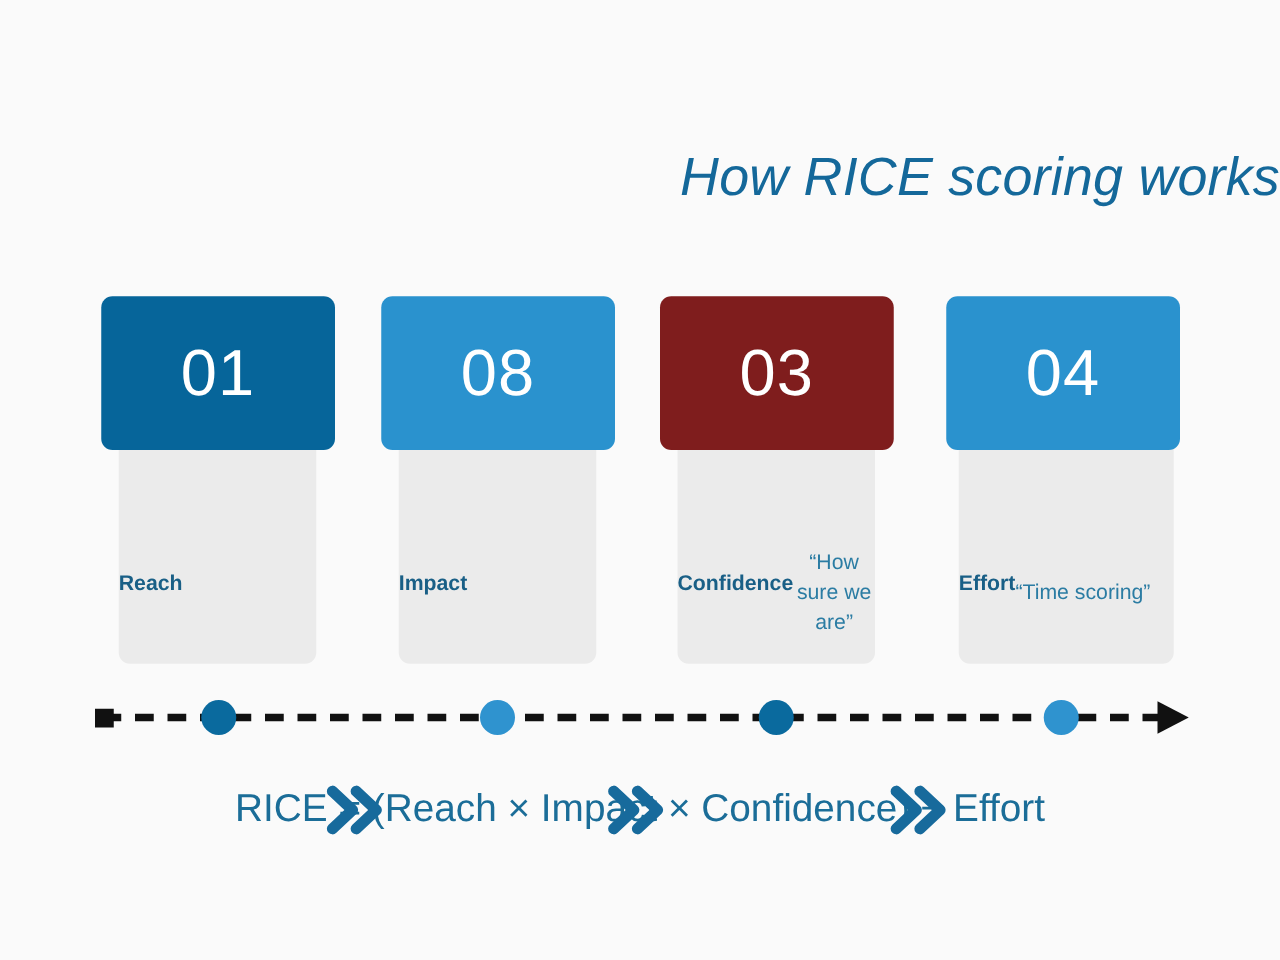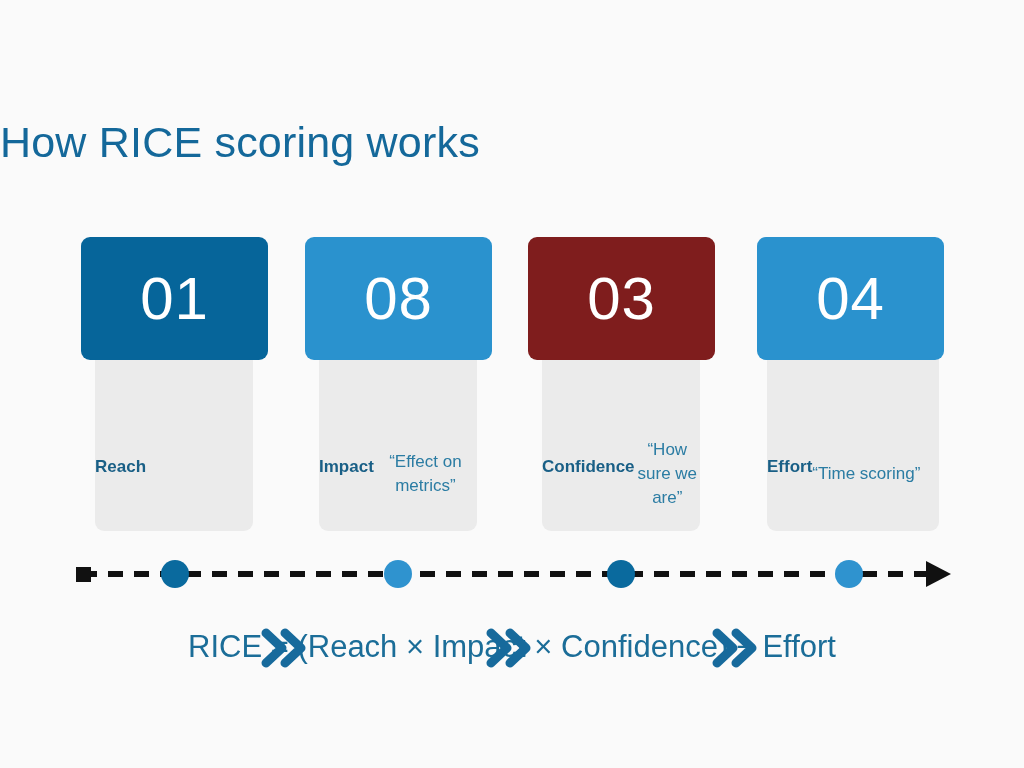--- a/index.html
+++ b/index.html
@@ -14,26 +14,27 @@
     overflow: hidden;
     position: relative;
   }
 
   
   #infographic-title {
     position: absolute;
     left: 0;
     top: 118px;
     width: 1024px;
-    text-align: left;
+    text-align: right;
     font-size: 43px;
     font-weight: 500;
     letter-spacing: 0.2px;
     color: #14689a;
     white-space: nowrap;
+    font-style: italic;
   }
 
   
   #cards-row {
     position: absolute;
     left: 0;
     top: 237px;
     width: 1024px;
     height: 300px;
   }
@@ -46,21 +47,21 @@
     height: 123px;
     border-radius: 9px;
     display: flex;
     align-items: center;
     justify-content: center;
     position: relative;
     z-index: 2;
   }
   .step-number {
     color: #ffffff;
-    font-size: 60px;
+    font-size: 52px;
     font-weight: 400;
     letter-spacing: 1px;
     line-height: 1;
   }
   .step-card-body {
     position: absolute;
     top: 118px;
     width: 158px;
     left: 14px;
     height: 176px;
@@ -143,21 +144,20 @@
       <div class="step-label">Reach</div>
     </div>
     <div class="step-card-header" style="background:#06659a">
       <span class="step-number">01</span>
     </div>
   </div>
 
   <div class="step-card card-2">
     <div class="step-card-body">
       <div class="step-label">Impact</div>
-      <div class="step-quote">“Effect on metrics”</div>
     </div>
     <div class="step-card-header" style="background:#2a92ce">
       <span class="step-number">08</span>
     </div>
   </div>
 
   <div class="step-card card-3">
     <div class="step-card-body">
       <div class="step-label">Confidence</div>
       <div class="step-quote">“How sure we are”</div>

